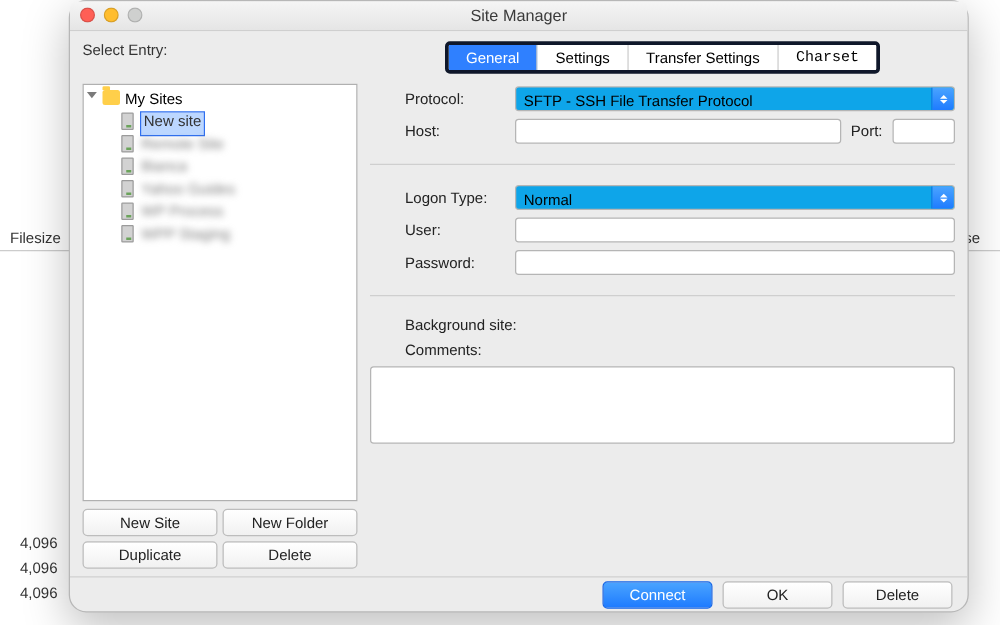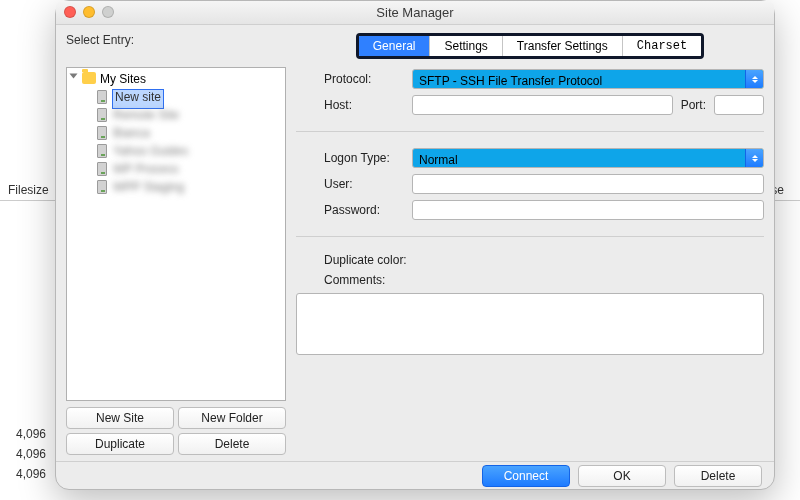--- a/index.html
+++ b/index.html
@@ -268,21 +268,21 @@
           <input class="mactext" style="flex: 1 1 0%;" value="">
         </div>
         <div class="form-row">
           <label>Password:</label>
           <input class="mactext" type="password" style="flex: 1 1 0%;" value="">
         </div>
 
         <div class="sep"></div>
 
         <div class="form-row">
-          <label class="wide">Duplicate color:</label>
+          <label class="wide">Background site:</label>
         </div>
         <div class="form-row">
           <label class="wide">Comments:</label>
         </div>
         <textarea class="maccomment" style=""></textarea>
       </div>
     </div>
   </div>
 
   <div class="footer">

